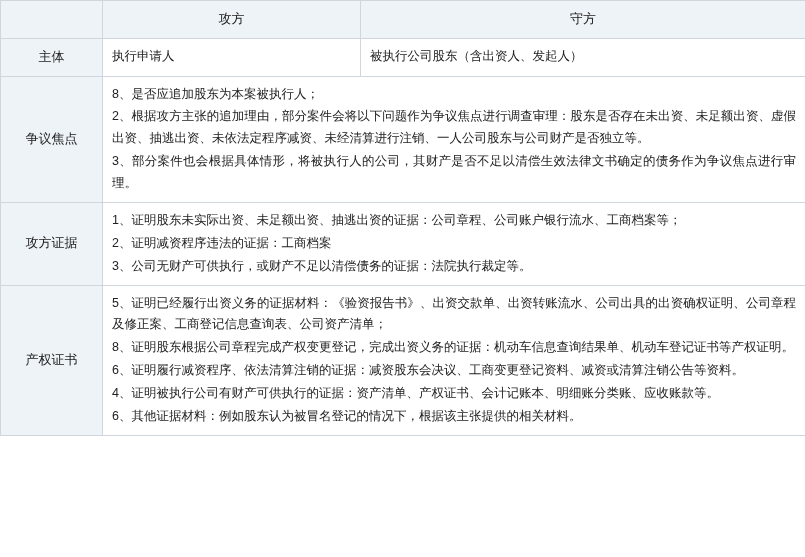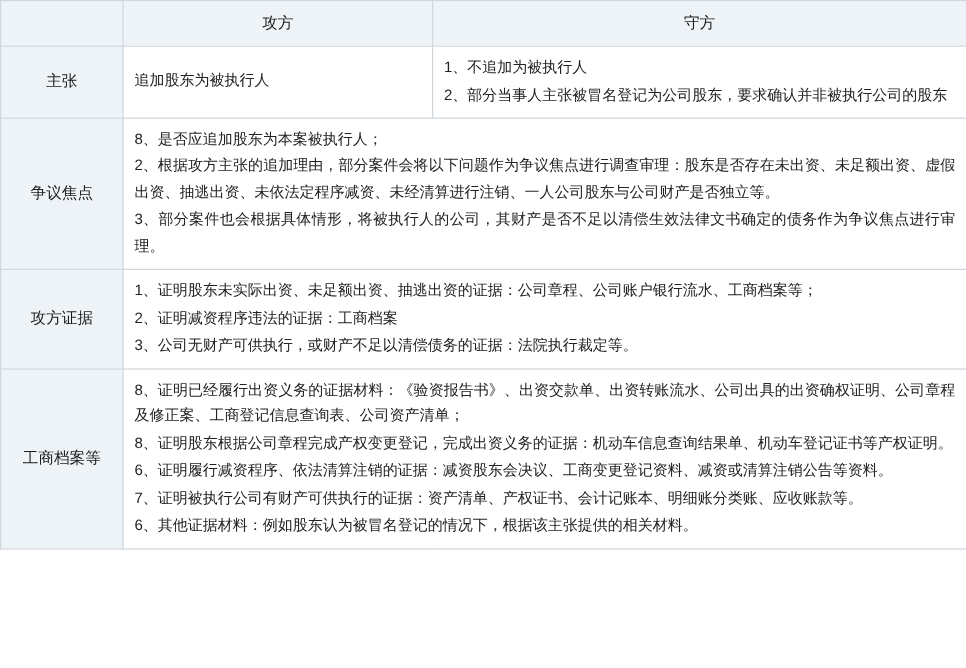--- a/index.html
+++ b/index.html
@@ -88,35 +88,34 @@
     </colgroup>
     <thead>
       <tr>
         <th class="corner"></th>
         <th>攻方</th>
         <th>守方</th>
       </tr>
     </thead>
     <tbody>
 
-
       <tr>
-        <td class="rowlabel">主张</td>
-        <td class="cell center">
+        <td class="rowlabel">主体</td>
+        <td class="cell">
           <div class="lines">
-            <p class="single">追加股东为被执行人</p>
+            <p class="single">执行申请人</p>
           </div>
         </td>
         <td class="cell">
           <div class="lines">
-            <p>1、不追加为被执行人</p>
-            <p>2、部分当事人主张被冒名登记为公司股东，要求确认并非被执行公司的股东</p>
+            <p class="single">被执行公司股东（含出资人、发起人）</p>
           </div>
         </td>
       </tr>
+
 
       <tr>
         <td class="rowlabel">争议焦点</td>
         <td class="cell" colspan="2">
           <div class="lines">
             <p>8、是否应追加股东为本案被执行人；</p>
             <p>2、根据攻方主张的追加理由，部分案件会将以下问题作为争议焦点进行调查审理：股东是否存在未出资、未足额出资、虚假出资、抽逃出资、未依法定程序减资、未经清算进行注销、一人公司股东与公司财产是否独立等。</p>
             <p>3、部分案件也会根据具体情形，将被执行人的公司，其财产是否不足以清偿生效法律文书确定的债务作为争议焦点进行审理。</p>
           </div>
         </td>
@@ -127,27 +126,27 @@
         <td class="cell" colspan="2">
           <div class="lines">
             <p>1、证明股东未实际出资、未足额出资、抽逃出资的证据：公司章程、公司账户银行流水、工商档案等；</p>
             <p>2、证明减资程序违法的证据：工商档案</p>
             <p>3、公司无财产可供执行，或财产不足以清偿债务的证据：法院执行裁定等。</p>
           </div>
         </td>
       </tr>
 
       <tr>
-        <td class="rowlabel">工商档案等</td>
+        <td class="rowlabel">产权证书</td>
         <td class="cell" colspan="2">
           <div class="lines">
-            <p>8、证明已经履行出资义务的证据材料：《验资报告书》、出资交款单、出资转账流水、公司出具的出资确权证明、公司章程及修正案、工商登记信息查询表、公司资产清单；</p>
+            <p>5、证明已经履行出资义务的证据材料：《验资报告书》、出资交款单、出资转账流水、公司出具的出资确权证明、公司章程及修正案、工商登记信息查询表、公司资产清单；</p>
             <p>8、证明股东根据公司章程完成产权变更登记，完成出资义务的证据：机动车信息查询结果单、机动车登记证书等产权证明。</p>
             <p>6、证明履行减资程序、依法清算注销的证据：减资股东会决议、工商变更登记资料、减资或清算注销公告等资料。</p>
-            <p>7、证明被执行公司有财产可供执行的证据：资产清单、产权证书、会计记账本、明细账分类账、应收账款等。</p>
+            <p>4、证明被执行公司有财产可供执行的证据：资产清单、产权证书、会计记账本、明细账分类账、应收账款等。</p>
             <p>6、其他证据材料：例如股东认为被冒名登记的情况下，根据该主张提供的相关材料。</p>
           </div>
         </td>
       </tr>
 
     </tbody>
   </table>
 </div>
 
 </body></html>

